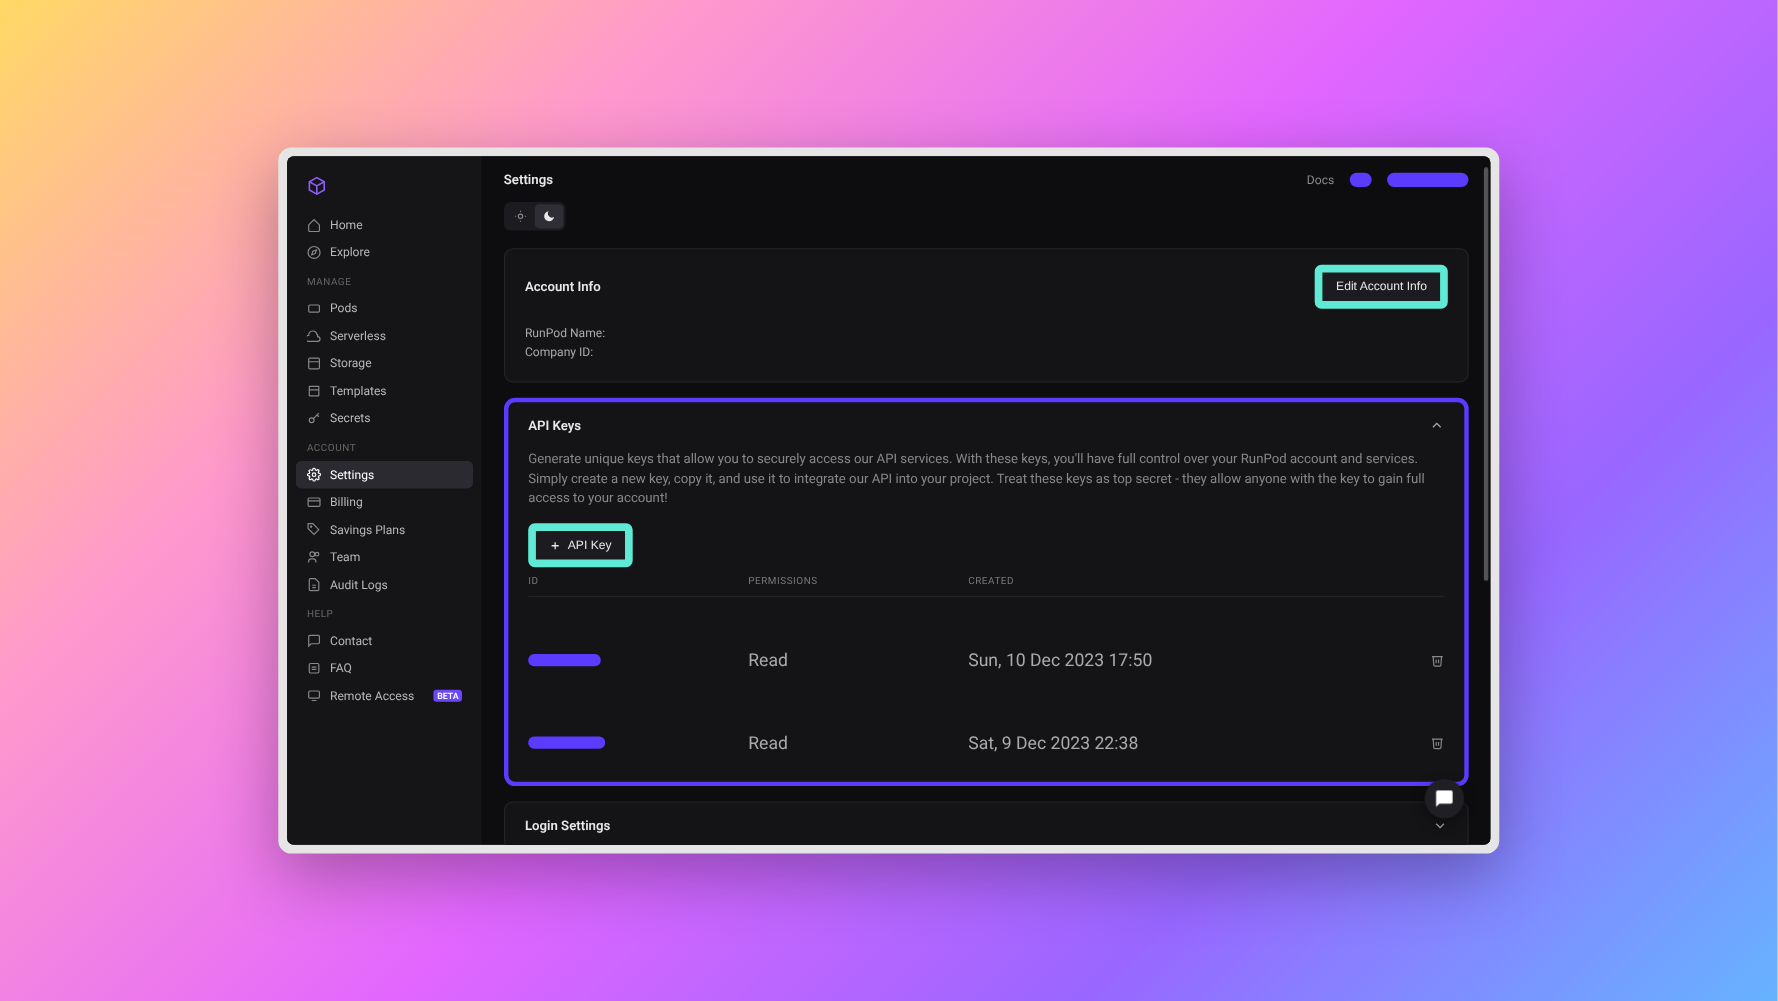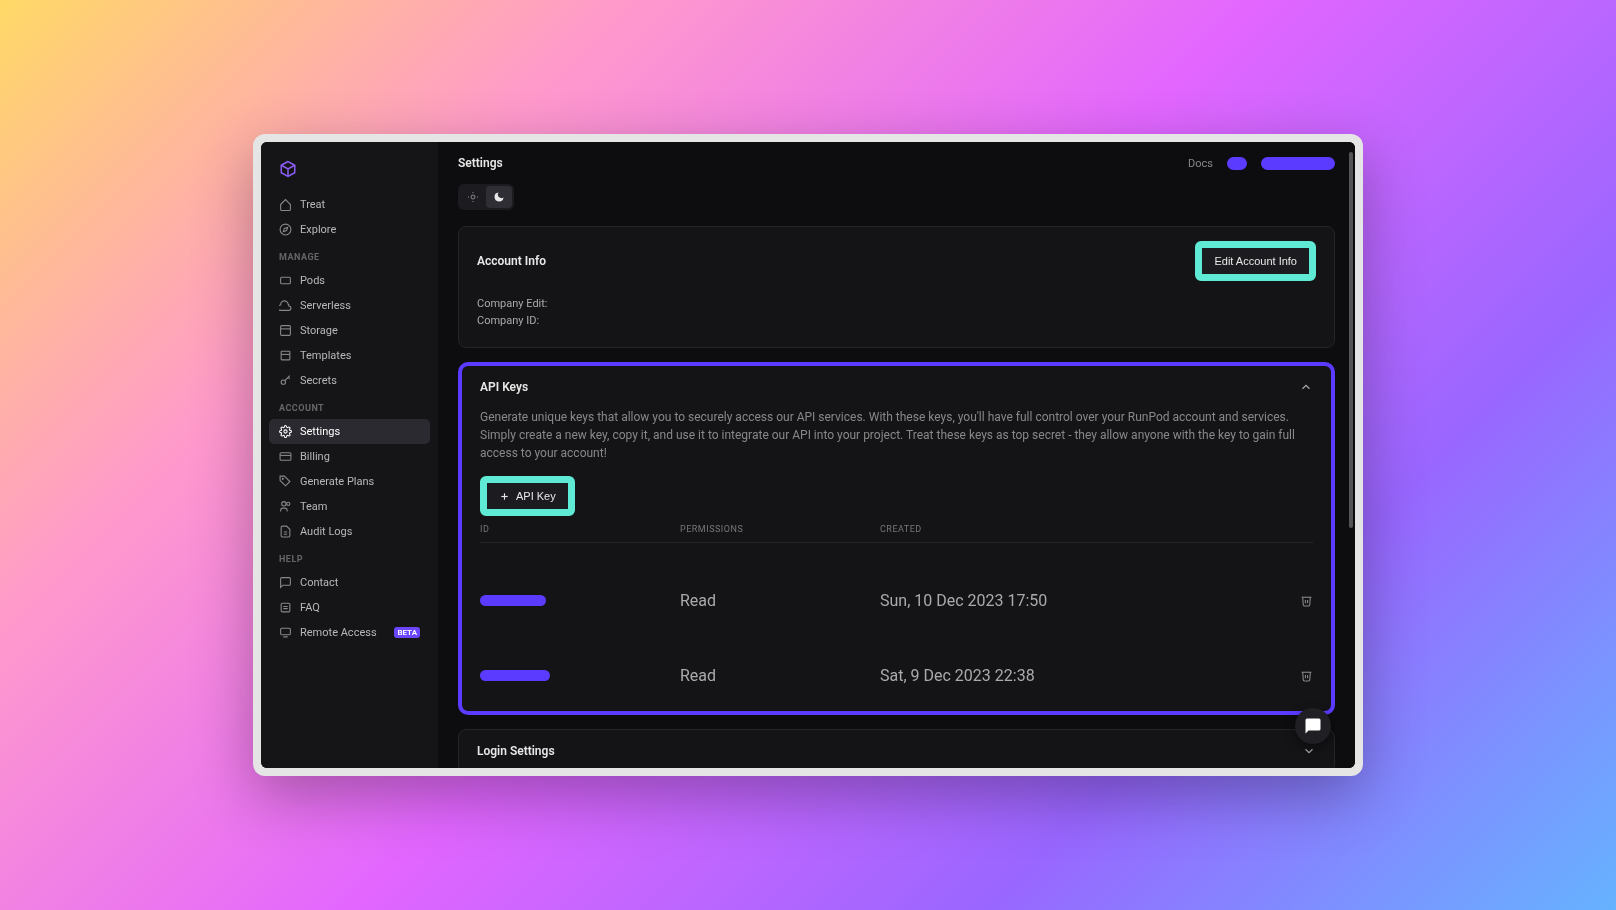--- a/index.html
+++ b/index.html
@@ -41,21 +41,21 @@
 }
 .logo {
   display: flex;
   align-items: center;
   padding: 6px 10px 14px 10px;
 }
 .logo svg { width: 18px; height: 18px; }
 .nav-section-label {
   font-size: 9px;
   color: #666;
-  font-weight: 700;
+  font-weight: 400;
   letter-spacing: 0.5px;
   padding: 10px 10px 6px 10px;
   text-transform: uppercase;
 }
 .nav-item {
   display: flex;
   align-items: center;
   gap: 8px;
   padding: 6px 10px;
   border-radius: 5px;
@@ -271,21 +271,21 @@
             <path d="M3 7l9 5 9-5M12 12v10" stroke="#8b5cf6" stroke-width="2"></path>
           </svg>
     </div>
 
     <div class="nav-item">
       <span class="icon">
             <svg width="13" height="13" viewBox="0 0 24 24" fill="none" stroke="currentColor" stroke-width="2">
               <path d="M3 12l9-9 9 9v9a2 2 0 01-2 2H5a2 2 0 01-2-2v-9z"></path>
             </svg>
           </span>
-      <span>Treat</span>
+      <span>Home</span>
     </div>
     <div class="nav-item">
       <span class="icon">
             <svg width="13" height="13" viewBox="0 0 24 24" fill="none" stroke="currentColor" stroke-width="2">
               <circle cx="12" cy="12" r="10"></circle>
               <polygon points="16 8 14 14 8 16 10 10 16 8"></polygon>
             </svg>
           </span>
       <span>Explore</span>
     </div>
@@ -355,21 +355,21 @@
           </span>
       <span>Billing</span>
     </div>
     <div class="nav-item">
       <span class="icon">
             <svg width="13" height="13" viewBox="0 0 24 24" fill="none" stroke="currentColor" stroke-width="2">
               <path d="M20 12l-8 8-10-10V2h8l10 10z"></path>
               <circle cx="7" cy="7" r="1"></circle>
             </svg>
           </span>
-      <span>Generate Plans</span>
+      <span>Savings Plans</span>
     </div>
     <div class="nav-item">
       <span class="icon">
             <svg width="13" height="13" viewBox="0 0 24 24" fill="none" stroke="currentColor" stroke-width="2">
               <circle cx="9" cy="7" r="4"></circle>
               <path d="M3 21v-2a4 4 0 014-4h4a4 4 0 014 4v2"></path>
               <circle cx="17" cy="7" r="3"></circle>
             </svg>
           </span>
       <span>Team</span>
@@ -448,21 +448,21 @@
       <div class="card">
         <div class="card-head">
           <div class="card-title">Account Info</div>
           <button class="btn">
                 <span>Edit Account Info</span>
               </button>
         </div>
         <div class="card-body">
           <div class="info-grid">
             <div>
-              <div class="info-row">Company Edit:</div>
+              <div class="info-row">RunPod Name:</div>
               <div class="info-row">Company ID:</div>
             </div>
           </div>
         </div>
       </div>
 
       
       <div class="card highlighted">
         <div class="card-head">
           <div class="card-title">API Keys</div>

